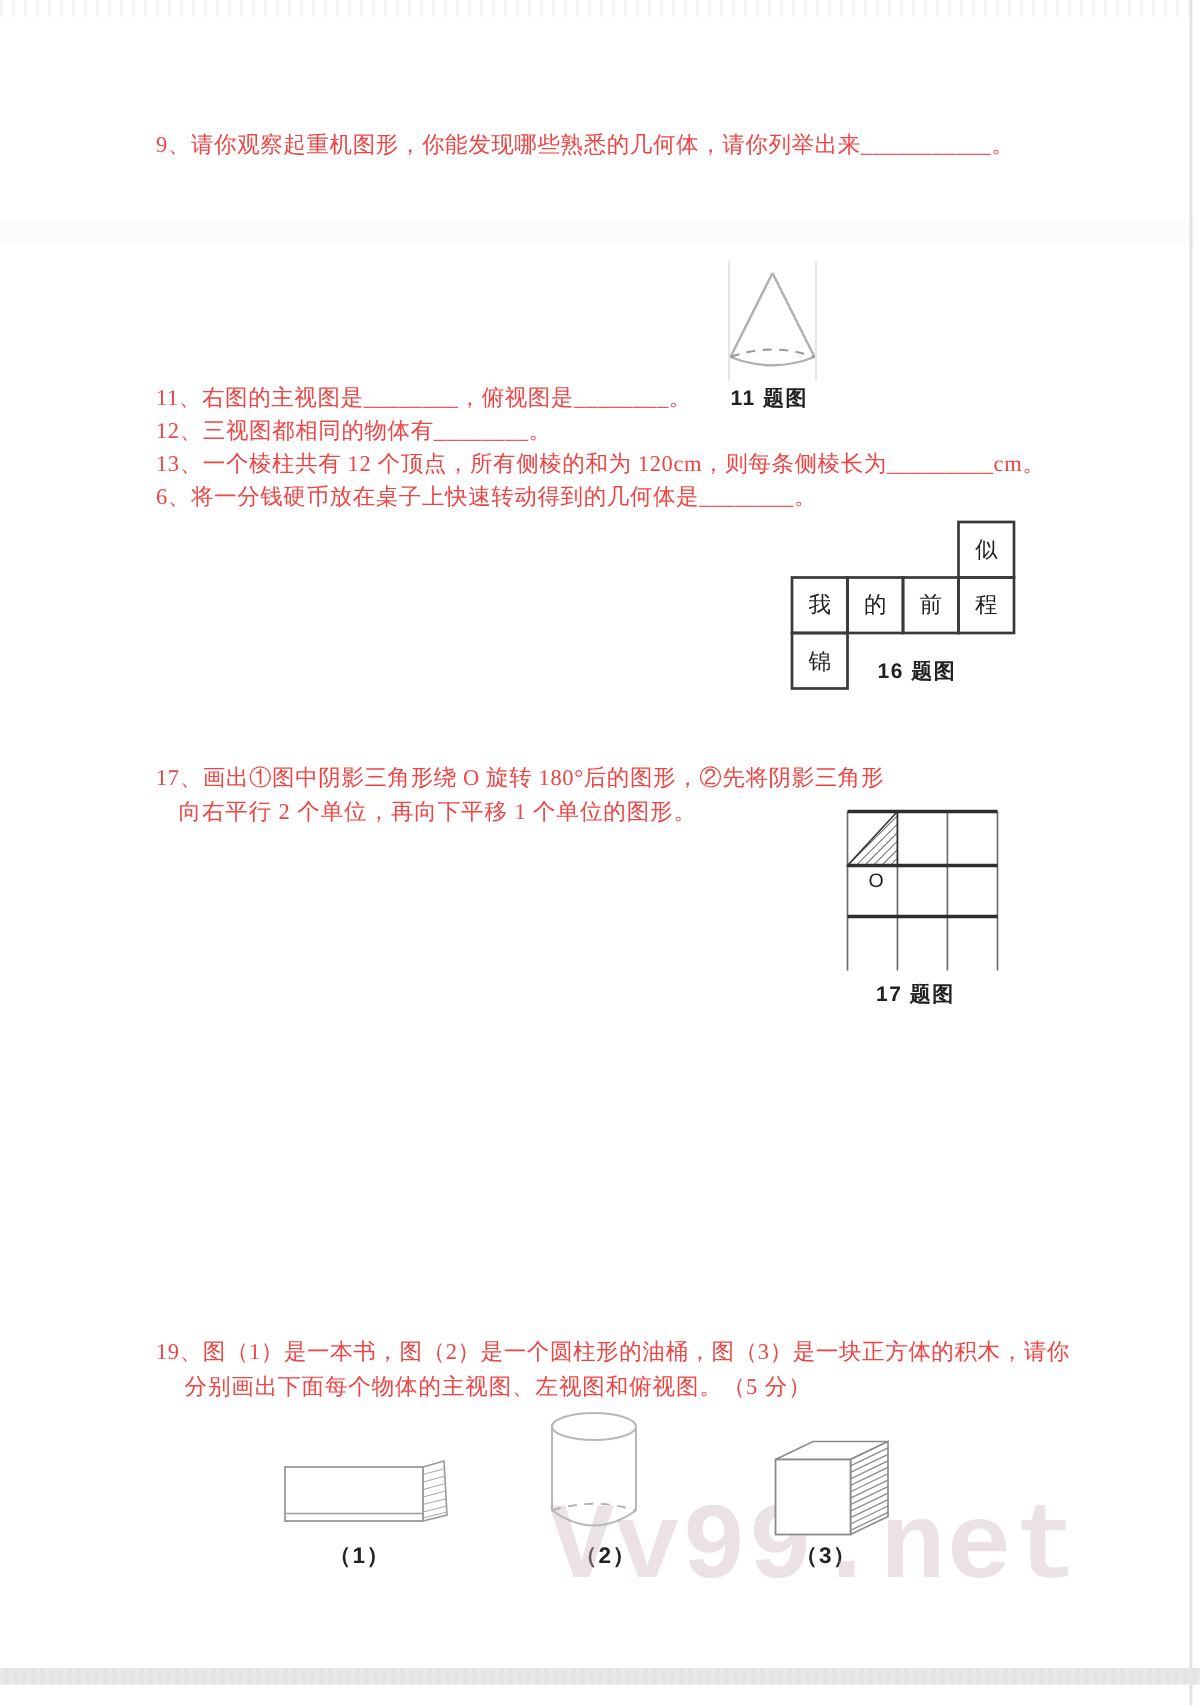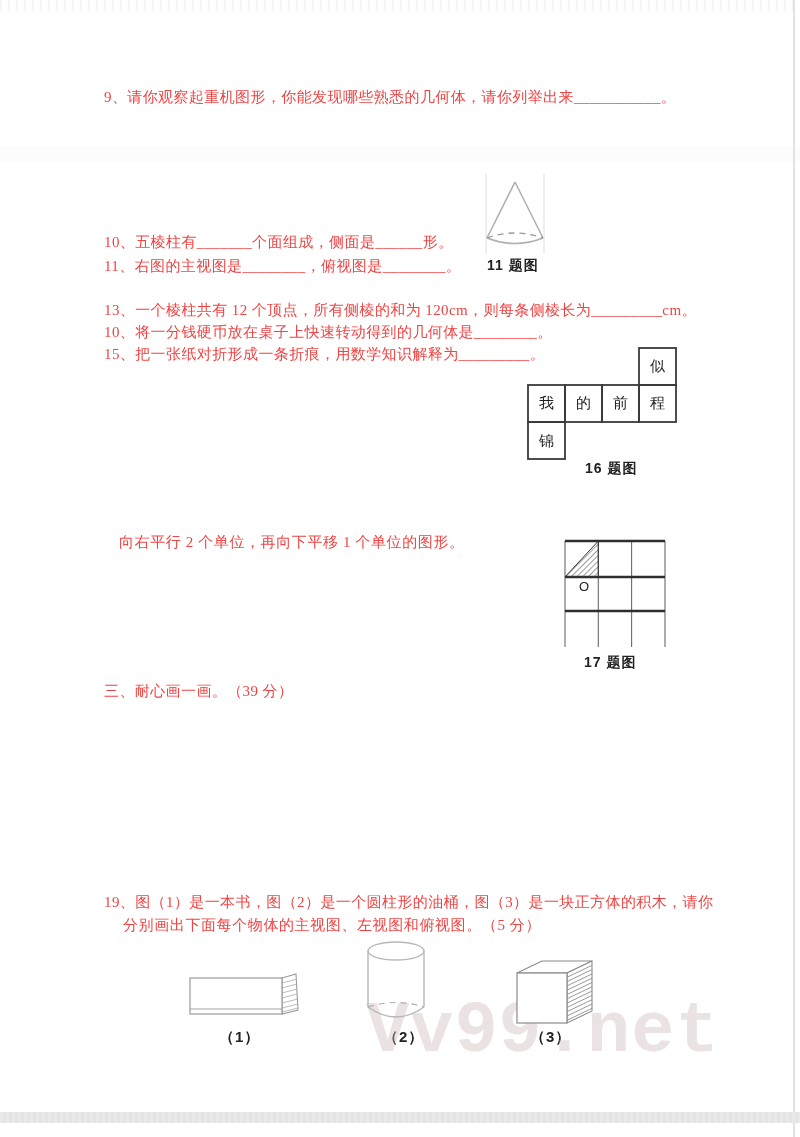--- a/index.html
+++ b/index.html
@@ -33,27 +33,26 @@
 <div class="page">
 
   <div class="top-texture"></div>
   <div class="faint-band"></div>
   <div class="right-edge"></div>
   <div class="bottom-bar"></div>
 
   <div class="watermark">Vv99.net</div>
 
   <div class="tline" style="left:104px;top:87px">9、请你观察起重机图形，你能发现哪些熟悉的几何体，请你列举出来___________。</div>
-  <div class="tline" style="left:104px;top:232px">10、五棱柱有_______个面组成，侧面是______形。</div>
   <div class="tline" style="left:104px;top:256px">11、右图的主视图是________，俯视图是________。</div>
+  <div class="tline" style="left:104px;top:278px">12、三视图都相同的物体有________。</div>
   <div class="tline" style="left:104px;top:300px">13、一个棱柱共有 12 个顶点，所有侧棱的和为 120cm，则每条侧棱长为_________cm。</div>
-  <div class="tline" style="left:104px;top:322px">10、将一分钱硬币放在桌子上快速转动得到的几何体是________。</div>
-  <div class="tline" style="left:104px;top:344px">15、把一张纸对折形成一条折痕，用数学知识解释为_________。</div>
+  <div class="tline" style="left:104px;top:322px">6、将一分钱硬币放在桌子上快速转动得到的几何体是________。</div>
+  <div class="tline" style="left:104px;top:509px">17、画出①图中阴影三角形绕 O 旋转 180°后的图形，②先将阴影三角形</div>
   <div class="tline indent2" style="left:119px;top:532px">向右平行 2 个单位，再向下平移 1 个单位的图形。</div>
-  <div class="tline" style="left:104px;top:681px">三、耐心画一画。（39 分）</div>
   <div class="tline" style="left:104px;top:892px">19、图（1）是一本书，图（2）是一个圆柱形的油桶，图（3）是一块正方体的积木，请你</div>
   <div class="tline indent2" style="left:123px;top:915px">分别画出下面每个物体的主视图、左视图和俯视图。（5 分）</div>
 
   <svg style="left:478px;top:168px" width="74" height="90" viewBox="0 0 74 90">
     <line x1="8" y1="6" x2="8" y2="86" stroke="#dedede" stroke-width="1"></line>
     <line x1="66" y1="6" x2="66" y2="86" stroke="#dedede" stroke-width="1"></line>
     <path d="M37,14 L9,70" fill="none" stroke="#b0b0b0" stroke-width="1.6"></path>
     <path d="M37,14 L65,70" fill="none" stroke="#b0b0b0" stroke-width="1.6"></path>
     <path d="M9,70 Q37,81 65,70" fill="none" stroke="#b0b0b0" stroke-width="1.6"></path>
     <path d="M9,70 Q37,60 65,70" fill="none" stroke="#9a9a9a" stroke-width="1.4" stroke-dasharray="6 5"></path>
@@ -69,21 +68,21 @@
       <rect x="113" y="39" width="37" height="37"></rect>
       <rect x="2" y="76" width="37" height="37"></rect>
     </g>
   </svg>
   <div class="cellchar z2" style="left:639px;top:348px">似</div>
   <div class="cellchar z2" style="left:528px;top:385px">我</div>
   <div class="cellchar z2" style="left:565px;top:385px">的</div>
   <div class="cellchar z2" style="left:602px;top:385px">前</div>
   <div class="cellchar z2" style="left:639px;top:385px">程</div>
   <div class="cellchar z2" style="left:528px;top:423px">锦</div>
-  <div class="figlabel" style="left:585px;top:460px">16 题图</div>
+  <div class="figlabel" style="left:585px;top:439px">16 题图</div>
 
   <svg style="left:563px;top:539px" width="106" height="112" viewBox="0 0 106 112">
     <defs>
       <pattern id="hatch" width="4" height="4" patternUnits="userSpaceOnUse" patternTransform="rotate(45)">
         <line x1="0" y1="0" x2="0" y2="4" stroke="#4a4a4a" stroke-width="1.1"></line>
       </pattern>
     </defs>
     <g stroke="#6a6a6a" stroke-width="1.1">
       <line x1="2" y1="2" x2="2" y2="108"></line>
       <line x1="35.3" y1="2" x2="35.3" y2="108"></line>

